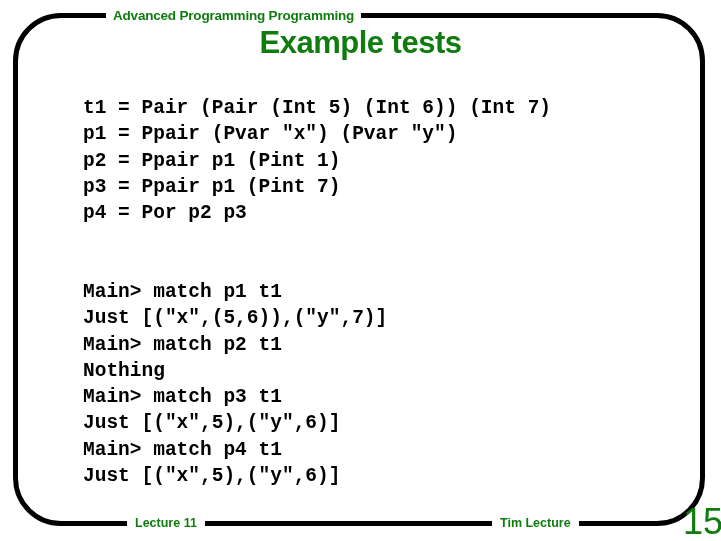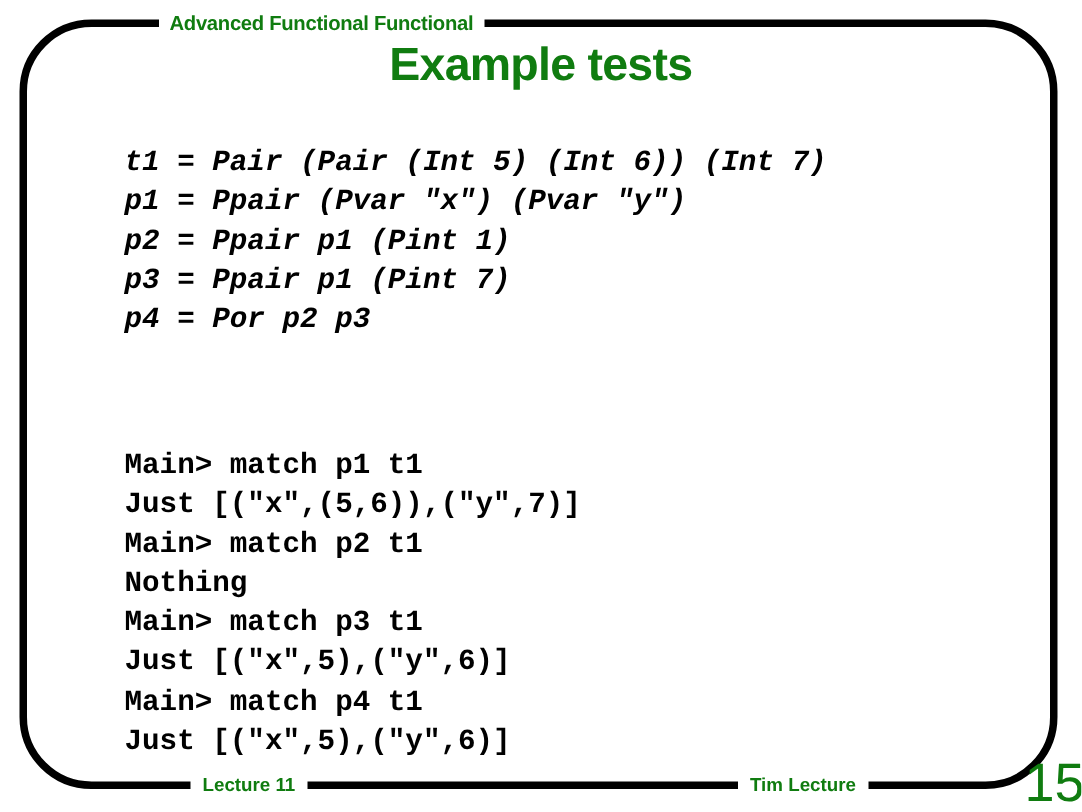--- a/index.html
+++ b/index.html
@@ -58,22 +58,22 @@
     left: 83px;
     margin: 0;
     font-family: "Liberation Mono", monospace;
     font-weight: bold;
     font-size: 19.5px;
     line-height: 26.3px;
     color: #000000;
     white-space: pre;
     z-index: 2;
   }
-  .code-defs { top: 95px; font-style: italic; }
-  .code-session { top: 297px; }
+  .code-defs { top: 95px; }
+  .code-session { top: 279px; }
   .footer-label {
     position: absolute;
     top: 516px;
     z-index: 2;
     background: #ffffff;
     padding: 0 8px;
     color: #107c10;
     font-weight: bold;
     font-size: 12.5px;
     line-height: 15px;
@@ -93,21 +93,21 @@
     z-index: 2;
   }
 </style>
 </head>
 <body>
 
 <div class="slide">
 
   <div class="border-frame"></div>
 
-  <div class="course-label">Advanced Functional Functional</div>
+  <div class="course-label">Advanced Programming Programming</div>
 
   <h1 class="page-title">Example tests</h1>
 
   <pre class="code code-defs">t1 = Pair (Pair (Int 5) (Int 6)) (Int 7)
 p1 = Ppair (Pvar "x") (Pvar "y")
 p2 = Ppair p1 (Pint 1)
 p3 = Ppair p1 (Pint 7)
 p4 = Por p2 p3</pre>
 
   <pre class="code code-session">Main&gt; match p1 t1

